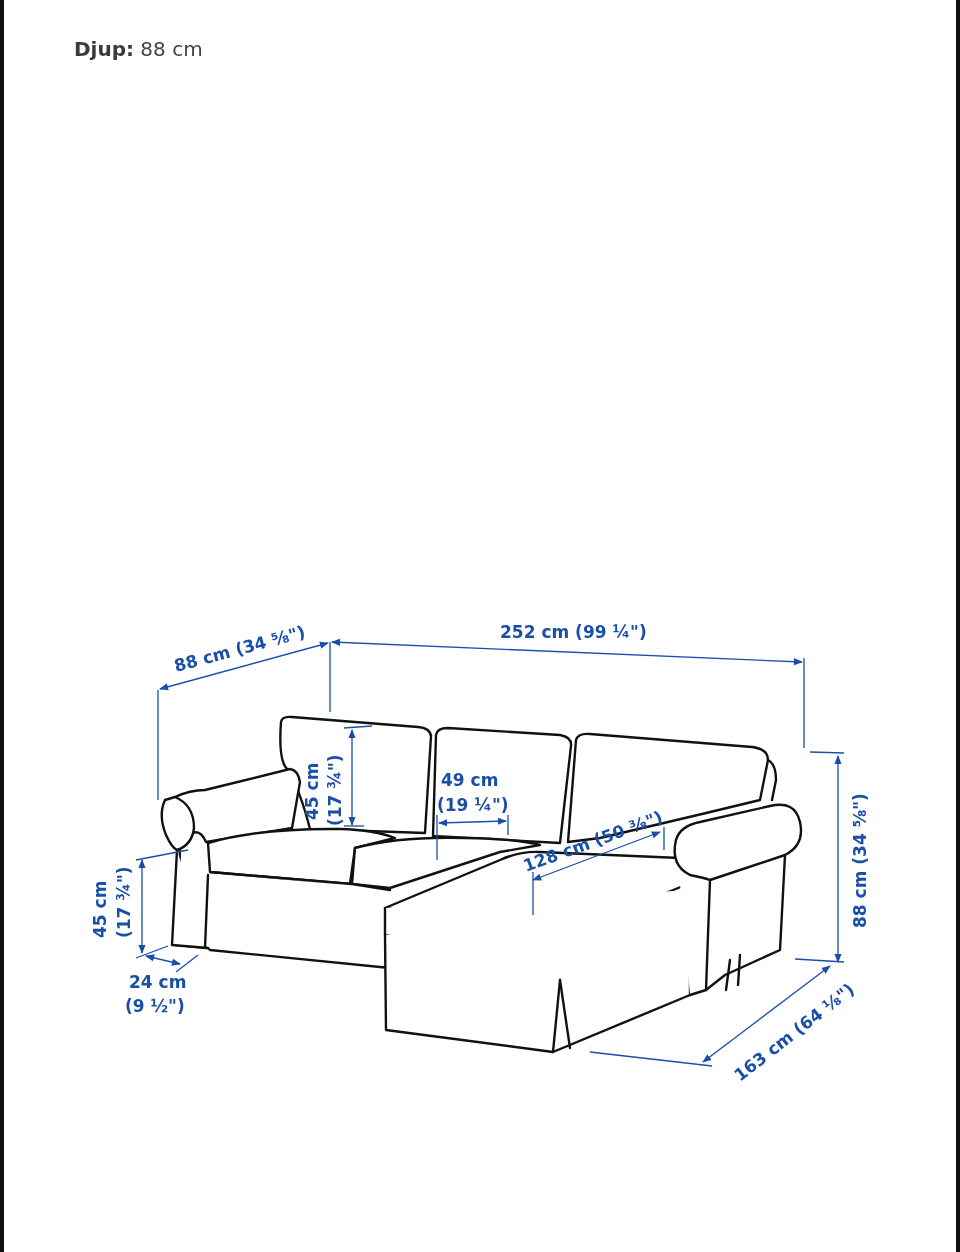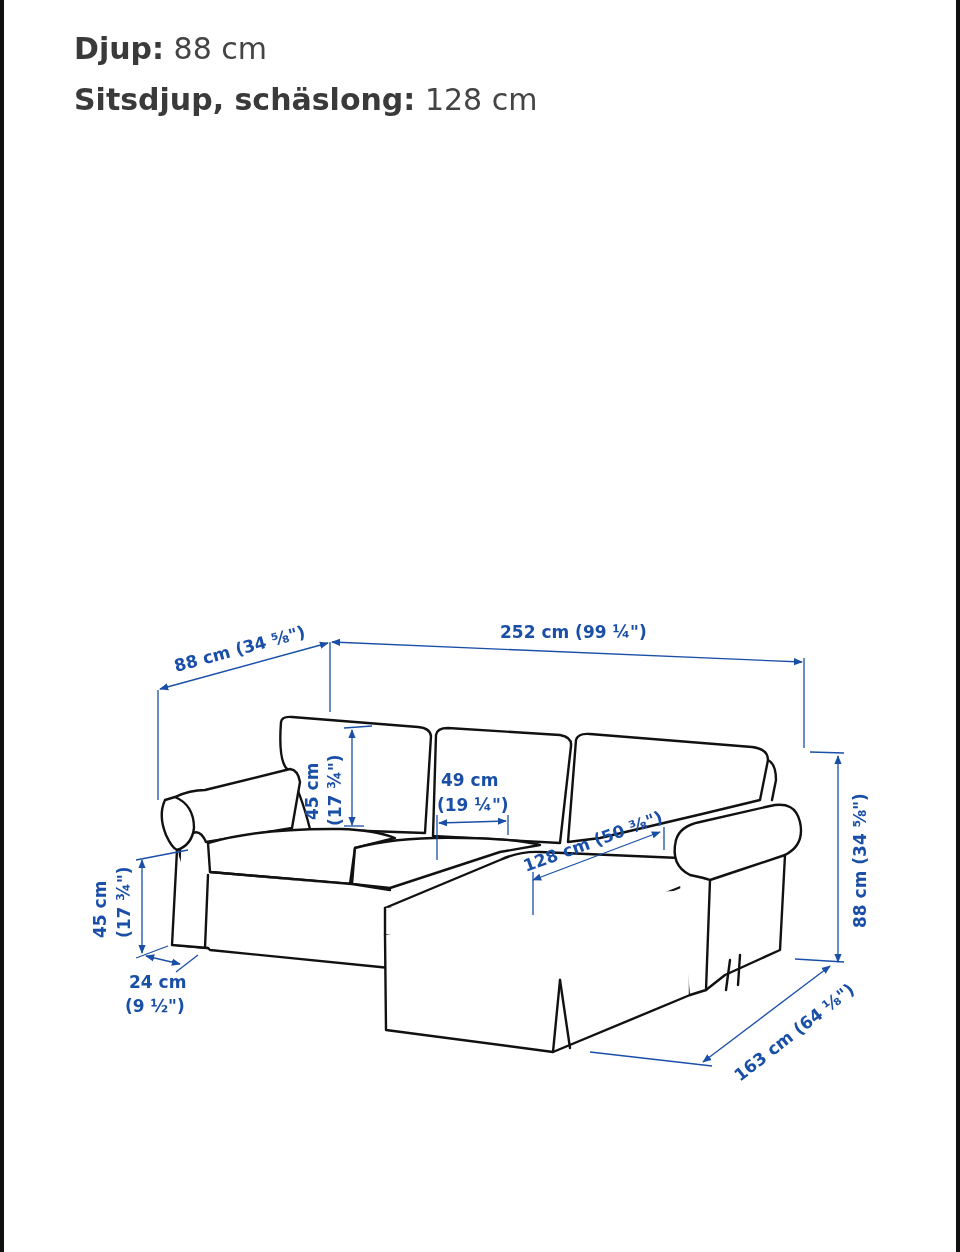--- a/index.html
+++ b/index.html
@@ -3,36 +3,35 @@
   <meta charset="utf-8">
   <style>
     html, body { margin: 0; padding: 0; }
     body {
       width: 960px; height: 1252px; background: #ffffff; position: relative; overflow: hidden;
       font-family: "DejaVu Sans", "Liberation Sans", sans-serif;
     }
     .edge-left, .edge-right { position: absolute; top: 0; bottom: 0; width: 4px; background: #111111; }
     .edge-left { left: 0; } .edge-right { right: 0; }
     .specs { position: absolute; left: 74px; top: 26px; margin: 0; padding: 0; list-style: none; }
-    .spec-row { height: 51.3px; line-height: 46px; font-size: 30px; color: #3d3d3d; white-space: nowrap; }
+    .spec-row { height: 51.3px; line-height: 46px; font-size: 20px; color: #3d3d3d; white-space: nowrap; }
     .spec-label { font-weight: bold; color: #3a3a3a; }
     .spec-value { font-weight: normal; color: #444444; }
     .diagram { position: absolute; left: 0; top: 590px; width: 960px; height: 520px; }
     .diagram svg { width: 960px; height: 520px; display: block; }
     .dim-text { font-family: "DejaVu Sans", "Liberation Sans", sans-serif; font-weight: bold; font-size: 17px; }
   </style>
 </head>
 <body>
 
 <div class="edge-left"></div>
 <div class="edge-right"></div>
 
 <ul class="specs">
   <li class="spec-row"><span class="spec-label">Djup:</span><span class="spec-value"> 88 cm</span></li>
-  <li class="spec-row"><span class="spec-label">Sitsdjup, schäslong:</span><span class="spec-value"> 128 cm</span></li>
 </ul>
 
 <div class="diagram">
   <svg viewBox="0 590 960 520" xmlns="http://www.w3.org/2000/svg">
     <defs>
       <marker id="arr" viewBox="0 0 10 10" refX="9" refY="5" markerWidth="7" markerHeight="7" orient="auto-start-reverse">
         <path d="M0,1 L10,5 L0,9 z" fill="#1a4fa8"></path>
       </marker>
     </defs>
 

